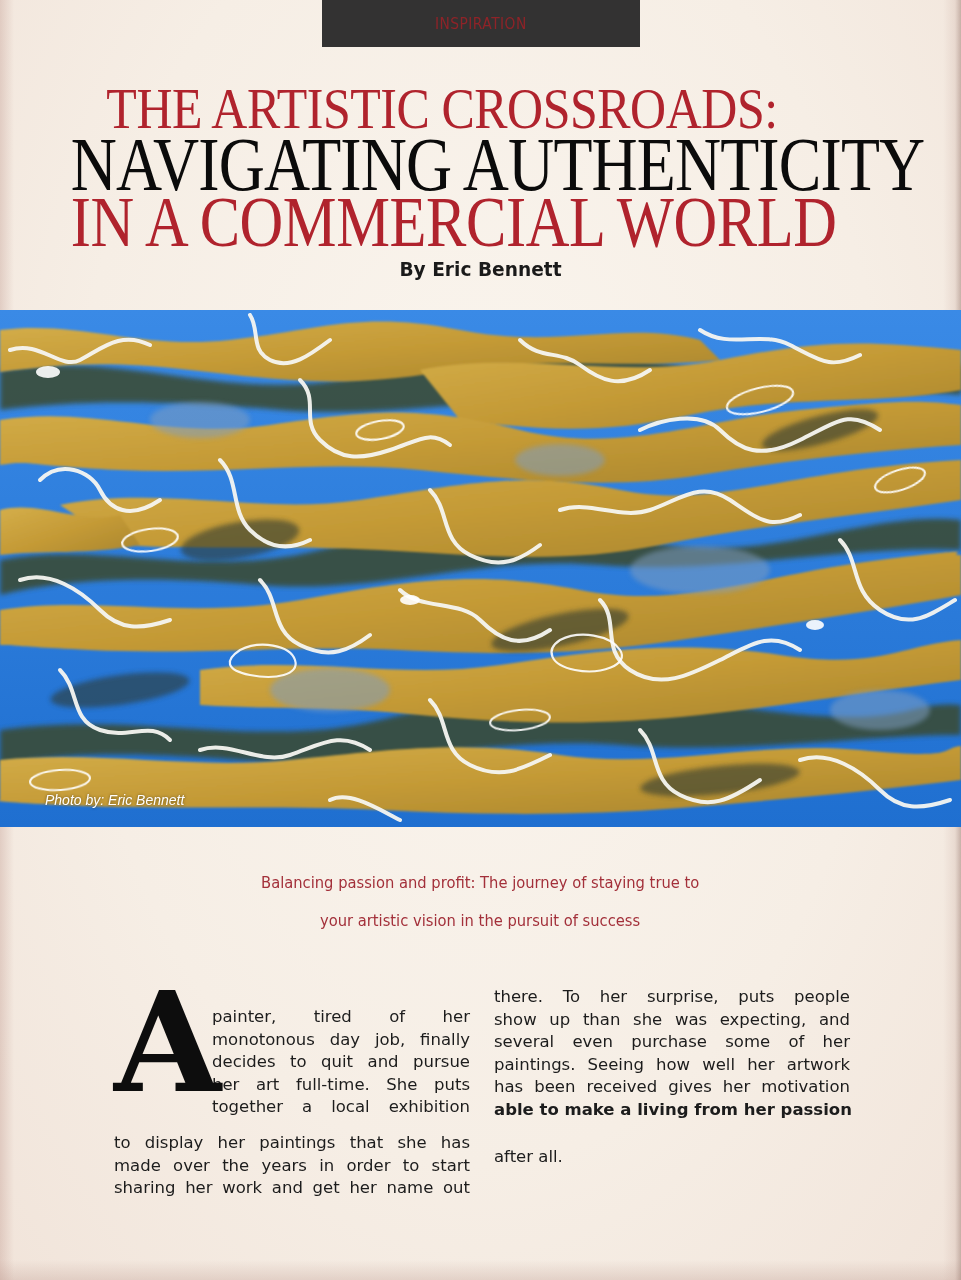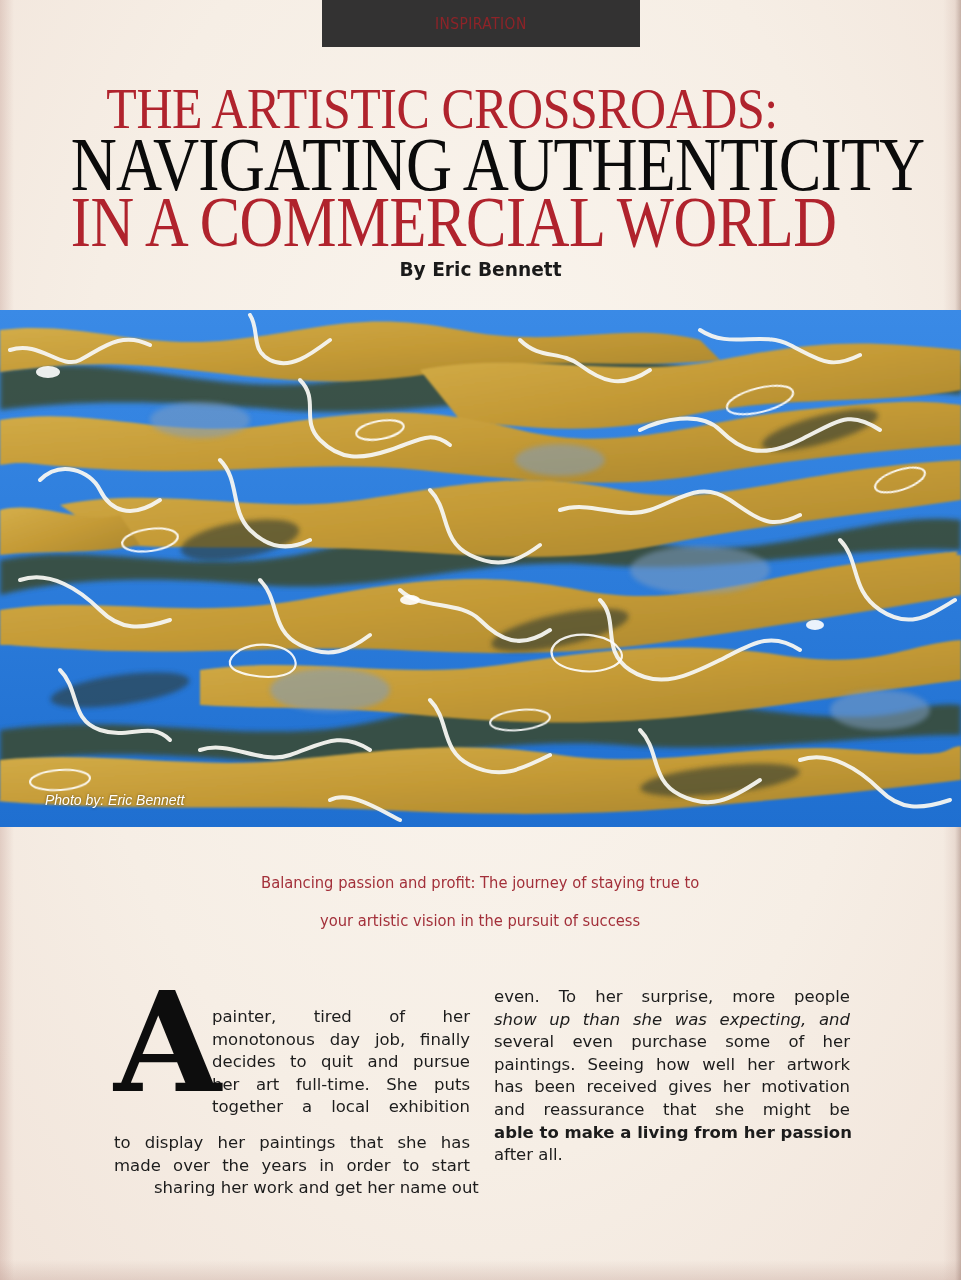--- a/index.html
+++ b/index.html
@@ -207,27 +207,26 @@
   <div class="body-cols">
     <div class="col left">
       <div class="dropcap">A</div>
       <span class="ln indent" style="width: 258px; display: block; margin-top: 20px;"><span style="white-space: nowrap; word-spacing: 0px;">painter, tired of her</span></span>
       <span class="ln indent" style="width: 258px; display: block;"><span style="white-space: nowrap; word-spacing: 0px;">monotonous day job, finally</span></span>
       <span class="ln indent" style="width: 258px; display: block;"><span style="white-space: nowrap; word-spacing: 0px;">decides to quit and pursue</span></span>
       <span class="ln indent" style="width: 258px; display: block;"><span style="white-space: nowrap; word-spacing: 0px;">her art full-time. She puts</span></span>
       <span class="ln indent" style="width: 258px; display: block;"><span style="white-space: nowrap; word-spacing: 0px;">together a local exhibition</span></span>
       <span class="ln" style="width: 356px; display: block; margin-top: 13px;"><span style="white-space: nowrap; word-spacing: 0px;">to display her paintings that she has</span></span>
       <span class="ln" style="width: 356px; display: block;"><span style="white-space: nowrap; word-spacing: 0px;">made over the years in order to start</span></span>
-      <span class="ln" style="width: 356px; display: block;"><span style="white-space: nowrap; word-spacing: 0px; margin-left: 40px;">sharing her work and get her name out</span></span>
+      <span class="ln" style="width: 356px; display: block;"><span style="white-space: nowrap; word-spacing: 0px;">sharing her work and get her name out</span></span>
     </div>
     <div class="col right">
-      <span class="ln" style="width: 356px; display: block;"><span style="white-space: nowrap; word-spacing: 0px;">even. To her surprise, more people</span></span>
-      <span class="ln" style="width: 356px; display: block; font-style: italic;"><span style="white-space: nowrap; word-spacing: 0px;">show up than she was expecting, and</span></span>
+      <span class="ln" style="width: 356px; display: block;"><span style="white-space: nowrap; word-spacing: 0px;">there. To her surprise, puts people</span></span>
+      <span class="ln" style="width: 356px; display: block;"><span style="white-space: nowrap; word-spacing: 0px;">show up than she was expecting, and</span></span>
       <span class="ln" style="width: 356px; display: block;"><span style="white-space: nowrap; word-spacing: 0px;">several even purchase some of her</span></span>
       <span class="ln" style="width: 356px; display: block;"><span style="white-space: nowrap; word-spacing: 0px;">paintings. Seeing how well her artwork</span></span>
       <span class="ln" style="width: 356px; display: block;"><span style="white-space: nowrap; word-spacing: 0px;">has been received gives her motivation</span></span>
-      <span class="ln" style="width: 356px; display: block;"><span style="white-space: nowrap; word-spacing: 0px;">and reassurance that she might be</span></span>
       <span class="ln" style="width: 356px; display: block;"><span style="white-space: nowrap; word-spacing: 0px; font-weight: bold;">able to make a living from her passion</span></span>
-      <span class="ln last" style="width: 356px; display: block;">after all.</span>
+      <span class="ln last" style="width: 356px; display: block; margin-top: 24px;">after all.</span>
     </div>
   </div>
 
 </div>
 
 </body></html>

